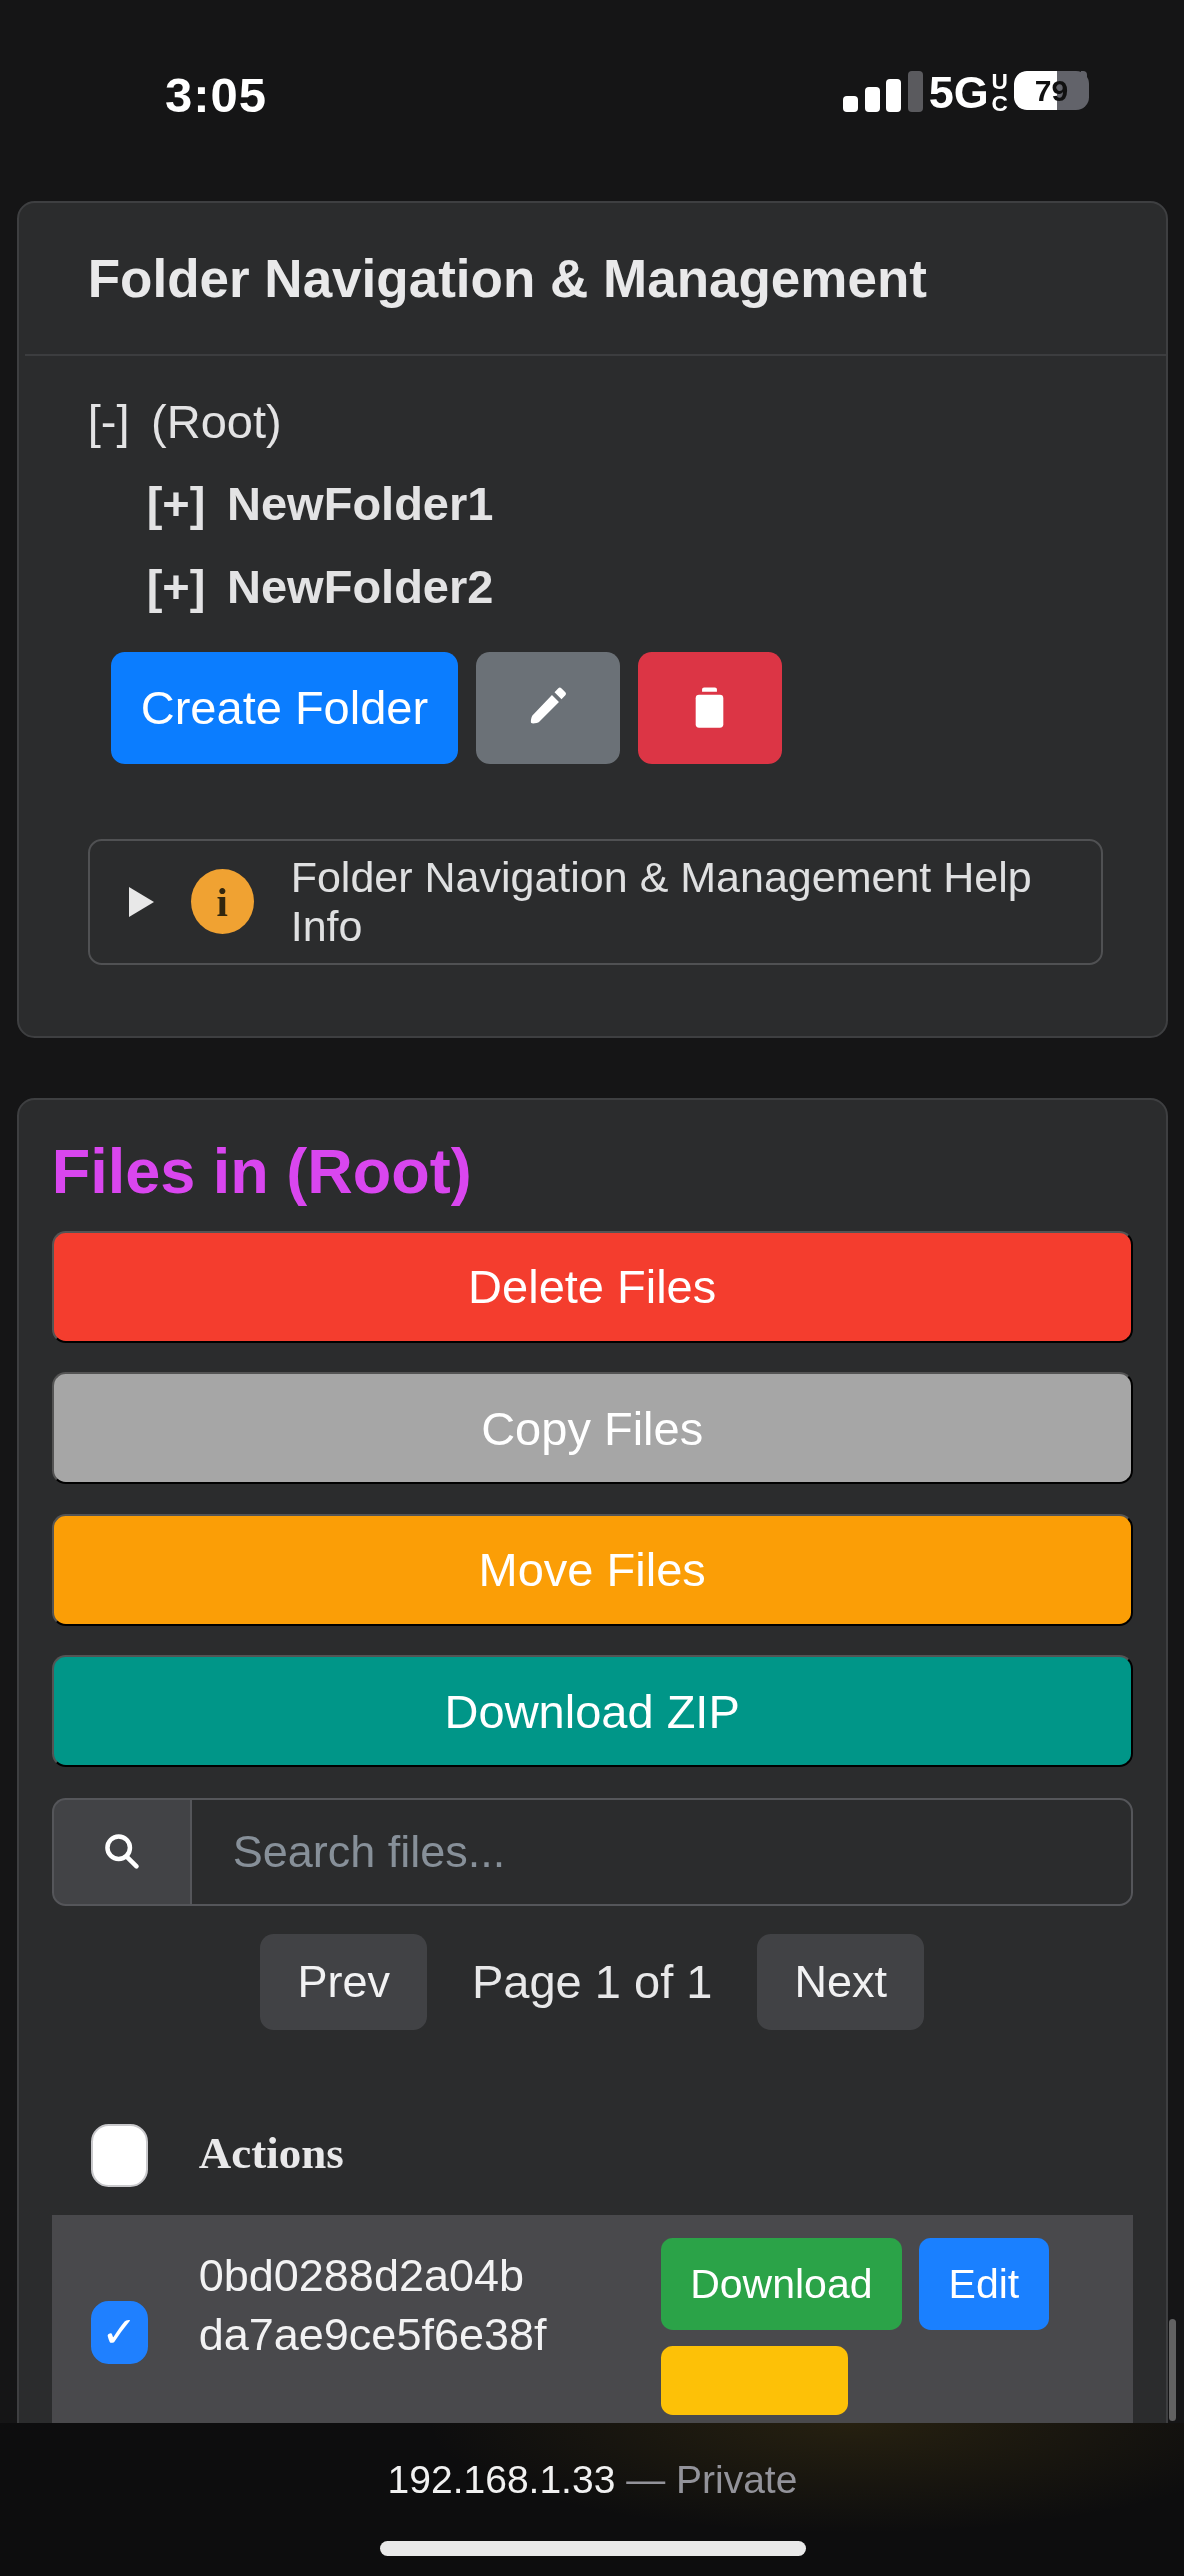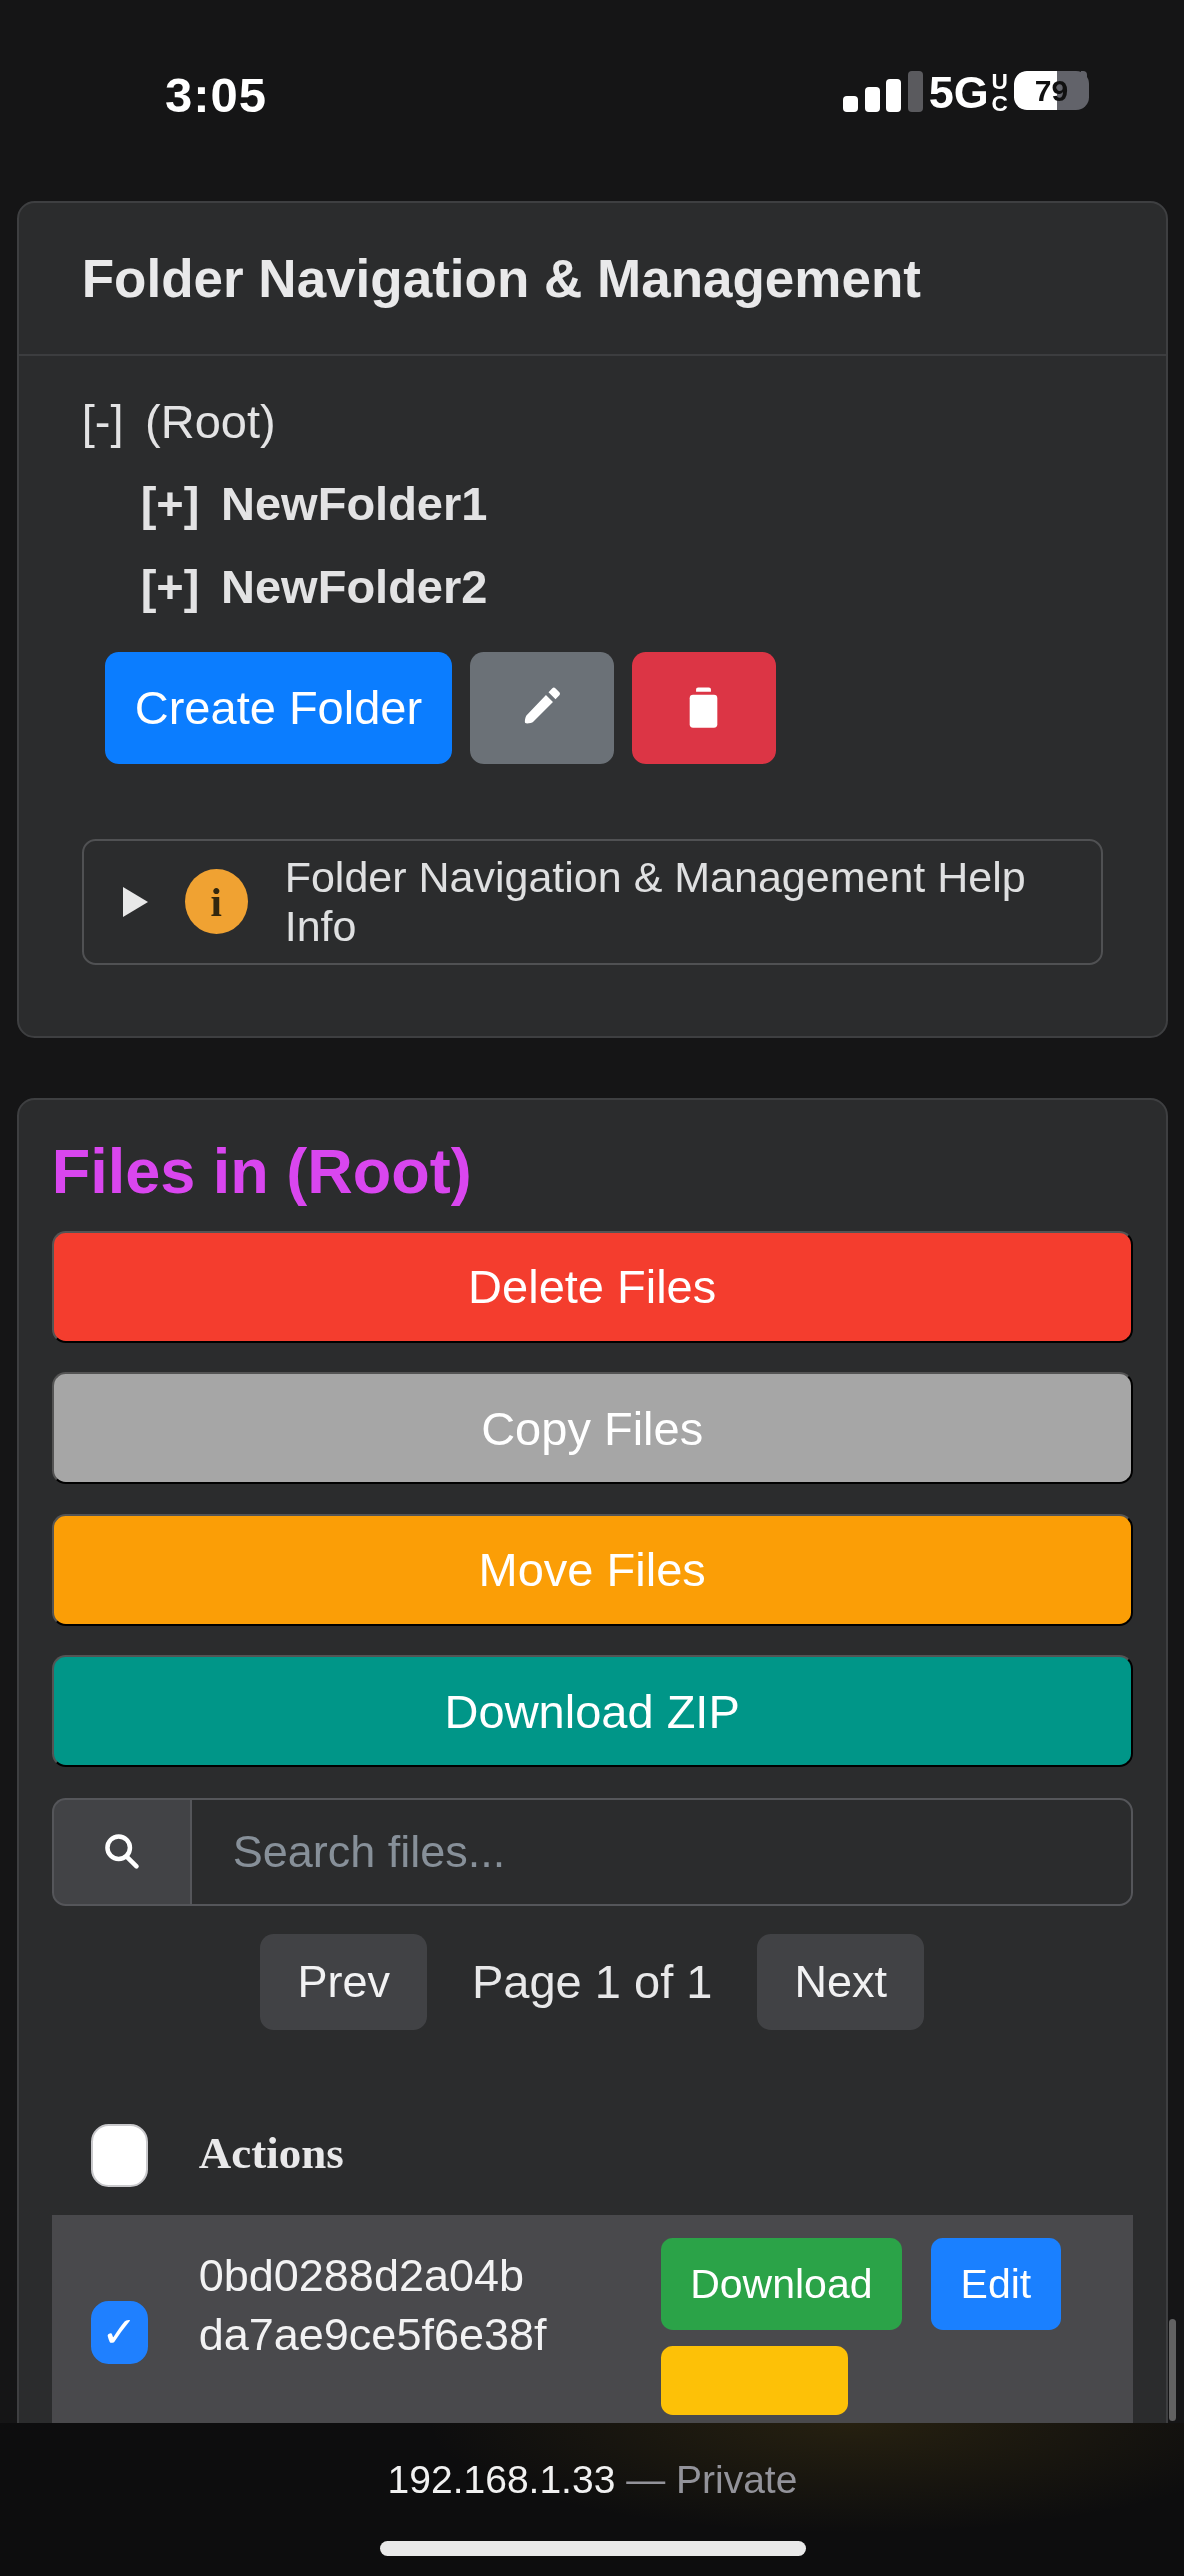--- a/index.html
+++ b/index.html
@@ -17,21 +17,21 @@
   .signal .b4 { height:41px; background:#5a5a5e; }
   .network { display:flex; align-items:flex-start; gap:2.9px; color:#fff; }
   .network .g { font-size:45px; font-weight:600; line-height:43px; }
   .network .sub { display:flex; flex-direction:column; font-size:22.6px; font-weight:700; line-height:21.6px; margin-top:0px; }
   .battery { position:relative; width:75px; height:39px; border-radius:12.8px; background:#62636a; overflow:hidden; }
   .battery .fill { position:absolute; left:0; top:0; bottom:0; width:58%; background:#fff; border-radius:12.8px 0 0 12.8px; }
   .battery .pct { position:absolute; inset:0; display:flex; align-items:center; justify-content:center; font-size:30px; font-weight:700; color:#101010; }
   .battery-nub { width:5.9px; height:15.7px; background:#62636a; border-radius:0 3.9px 3.9px 0; margin-left:-13.8px; }
 
   
-  .card { position:absolute; left:16.7px; width:1151px; background:#2b2c2d; border:2px solid #3e3f41; border-radius:17.7px; }
+  .card { position:absolute; left:16.7px; width:1151px; background:#2b2c2d; border:2px solid #3e3f41; border-radius:17.7px;padding-left:6px; }
   .card1 { top:201px; height:837px; }
   .card1-header { height:153px; display:flex; align-items:center; padding:0 63px; border-bottom:2px solid #3c3d3f; }
   .card1-title { font-size:53px; font-weight:700; color:#e9e9ea; }
   .card1-body { padding:29.5px 63px 0; }
 
   .tree-item { font-size:47px; line-height:71px; margin-bottom:11.8px; color:#e3e3e4; cursor:default; }
   .tree-item.child { padding-left:59px;font-weight:bold; }
   .tree-toggle { margin-right:21.6px; }
 
   .btn-row { display:flex; gap:18px; margin:29.5px 0 0 23.6px; }
@@ -71,21 +71,21 @@
   .th { font-size:45px; font-weight:700; color:#e9e9ea; }
   .th-actions { text-align:left; padding-right:108px; align-self:start; margin-top:30px;font-family:Liberation Serif, serif; }
   .checkbox { width:57px; height:63px; border-radius:17.7px; background:#fff; border:2.9px solid #c9c9cc; margin-left:39px; cursor:pointer; }
   .checkbox.checked { background:#1f80ff; border-color:#1f80ff; display:flex; align-items:center; justify-content:center; }
   .checkbox.checked::after { content:"\2713"; color:#fff; font-size:43px; font-weight:700; }
 
   .file-row { display:grid; grid-template-columns:147px 1fr 472px; background:#49494c; min-height:305px; }
   .file-row .checkbox { margin-top:86px; }
   .file-name { font-size:45px; line-height:59px; color:#f2f2f3; padding-top:31px; }
   .row-actions { padding-top:23.6px; }
-  .action-line { display:flex; gap:29px; }
+  .action-line { display:flex; gap:17px; }
   .sm-btn { height:92px; border:none; border-radius:11.8px; font-size:41px; color:#fff; padding:0 29.5px; font-family:inherit; cursor:pointer; }
   .act-download { background:#2ba348; }
   .act-edit { background:#1a80ff; }
   .act-partial { margin-top:15.7px; width:187px; height:69px; border-radius:11.8px; background:#fdc107; border:none; cursor:pointer; }
 
   .scroll-thumb { position:absolute; right:8.8px; top:2319px; width:6.9px; height:102px; border-radius:3.9px; background:rgba(255,255,255,.33); }
 
   
   .bottom-bar { position:absolute; left:0; top:2423px; width:1185px; height:153px;
     background:radial-gradient(60% 120% at 72% 0%, rgba(190,150,30,.14), rgba(0,0,0,0) 60%), #0d0d0e; z-index:5; }

